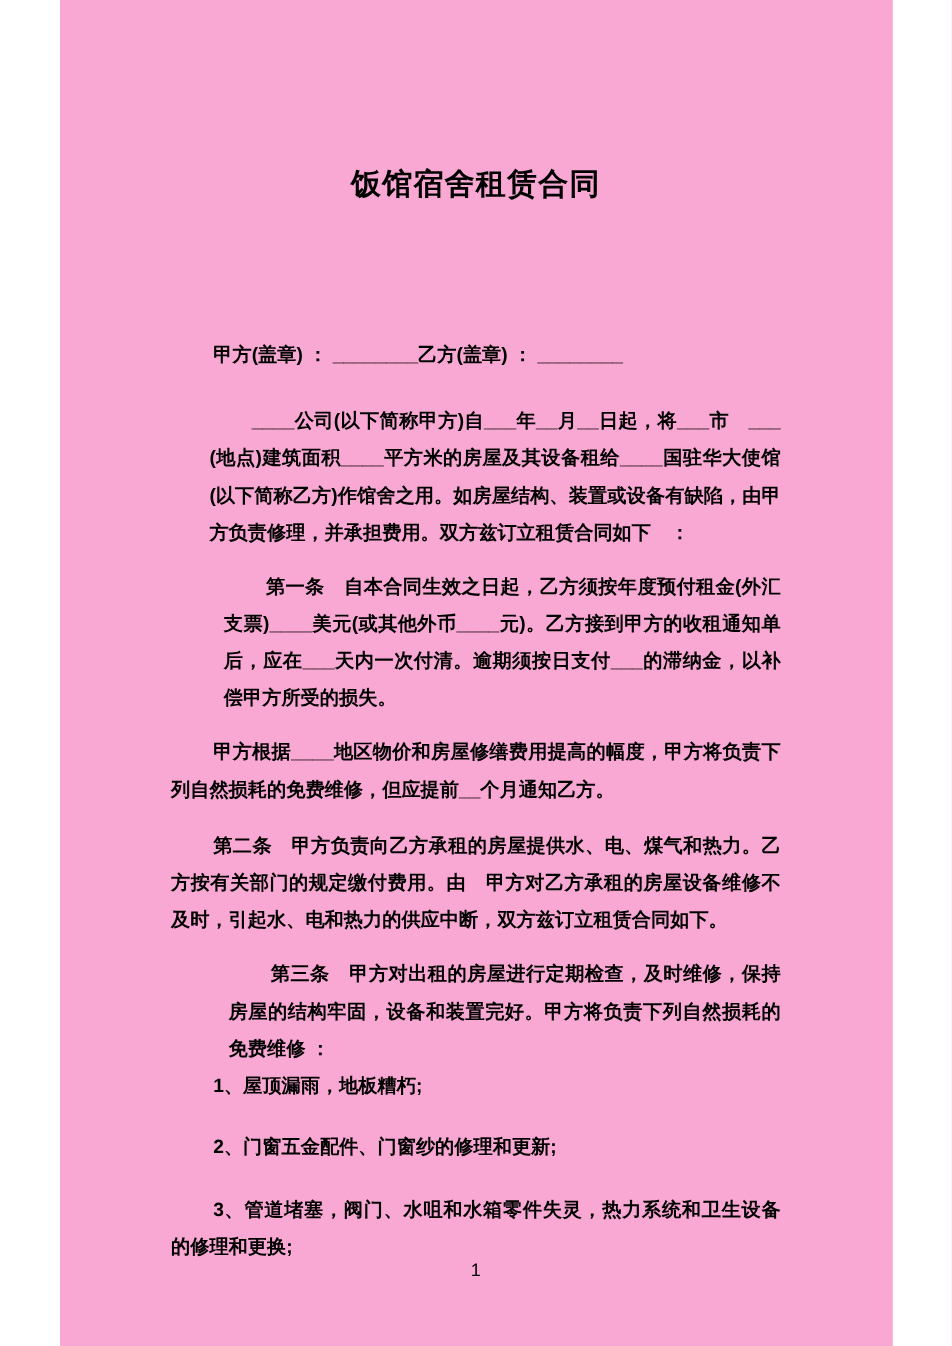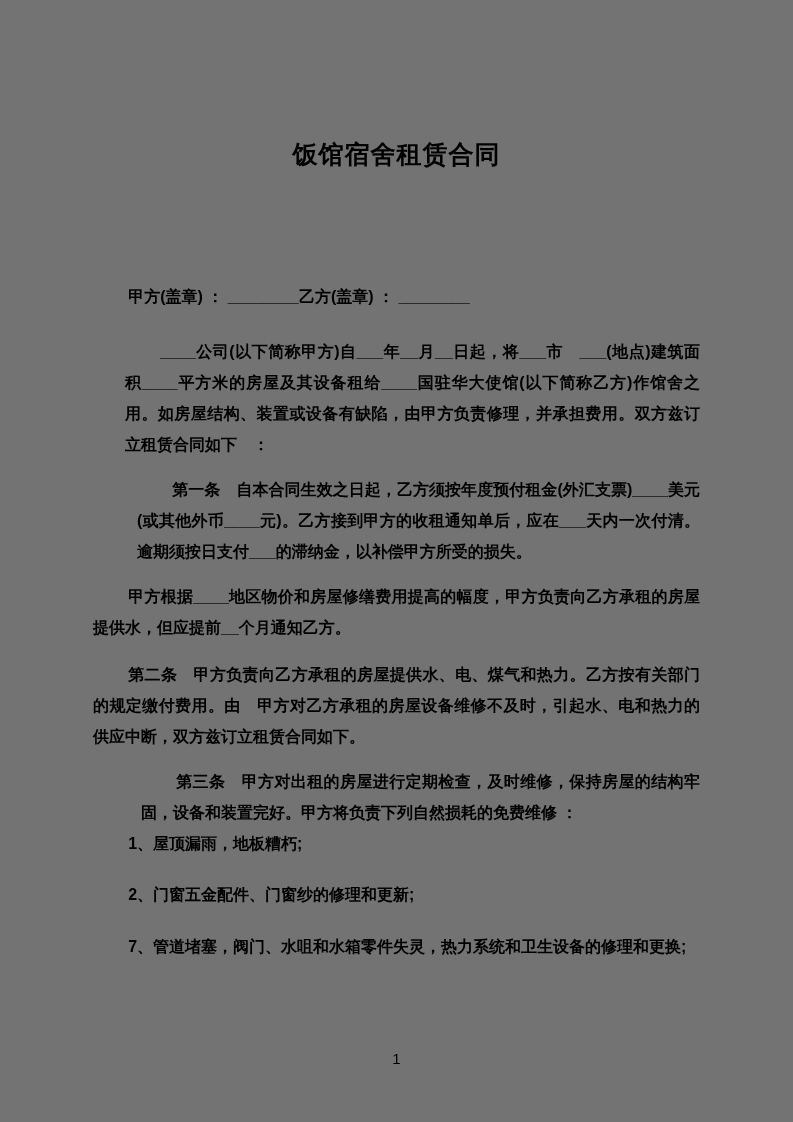--- a/index.html
+++ b/index.html
@@ -2,24 +2,24 @@
 <html><head>
 <meta charset="utf-8">
 <style>
   html, body {
     margin: 0;
     padding: 0;
     background: #ffffff;
   }
   .page {
     position: relative;
-    width: 793px;
+    width: 694px;
     height: 1122px;
     margin: 0 auto;
-    background: #737373;
+    background: #f9a8d4;
     box-sizing: border-box;
     padding: 139px 93px 0 93px;
     font-family: "Liberation Sans", "DejaVu Sans", sans-serif;
     color: #000000;
     overflow: hidden;
   }
   .doc-title {
     margin: 0;
     font-size: 25px;
     line-height: 30px;
@@ -63,27 +63,27 @@
 <div class="page">
 
   <h1 class="doc-title">饭馆宿舍租赁合同</h1>
 
   <p class="para parties-line">甲方(盖章) ： ________乙方(盖章) ： ________</p>
 
   <p class="para p-intro">____公司(以下简称甲方)自___年__月__日起，将___市　___(地点)建筑面积____平方米的房屋及其设备租给____国驻华大使馆(以下简称乙方)作馆舍之用。如房屋结构、装置或设备有缺陷，由甲方负责修理，并承担费用。双方兹订立租赁合同如下　：</p>
 
   <p class="para p-article-1">第一条　自本合同生效之日起，乙方须按年度预付租金(外汇支票)____美元(或其他外币____元)。乙方接到甲方的收租通知单后，应在___天内一次付清。逾期须按日支付___的滞纳金，以补偿甲方所受的损失。</p>
 
-  <p class="para p-rent-adjust">甲方根据____地区物价和房屋修缮费用提高的幅度，甲方负责向乙方承租的房屋提供水，但应提前__个月通知乙方。</p>
+  <p class="para p-rent-adjust">甲方根据____地区物价和房屋修缮费用提高的幅度，甲方将负责下列自然损耗的免费维修，但应提前__个月通知乙方。</p>
 
   <p class="para p-article-2">第二条　甲方负责向乙方承租的房屋提供水、电、煤气和热力。乙方按有关部门的规定缴付费用。由　甲方对乙方承租的房屋设备维修不及时，引起水、电和热力的供应中断，双方兹订立租赁合同如下。</p>
 
   <p class="para p-article-3">第三条　甲方对出租的房屋进行定期检查，及时维修，保持房屋的结构牢固，设备和装置完好。甲方将负责下列自然损耗的免费维修 ：</p>
 
   <p class="para repair-item-1">1、屋顶漏雨，地板糟朽;</p>
 
   <p class="para repair-item-2">2、门窗五金配件、门窗纱的修理和更新;</p>
 
-  <p class="para repair-item-3">7、管道堵塞，阀门、水咀和水箱零件失灵，热力系统和卫生设备的修理和更换;</p>
+  <p class="para repair-item-3">3、管道堵塞，阀门、水咀和水箱零件失灵，热力系统和卫生设备的修理和更换;</p>
 
   <div class="page-footer">1</div>
 
 </div>
 
 </body></html>

